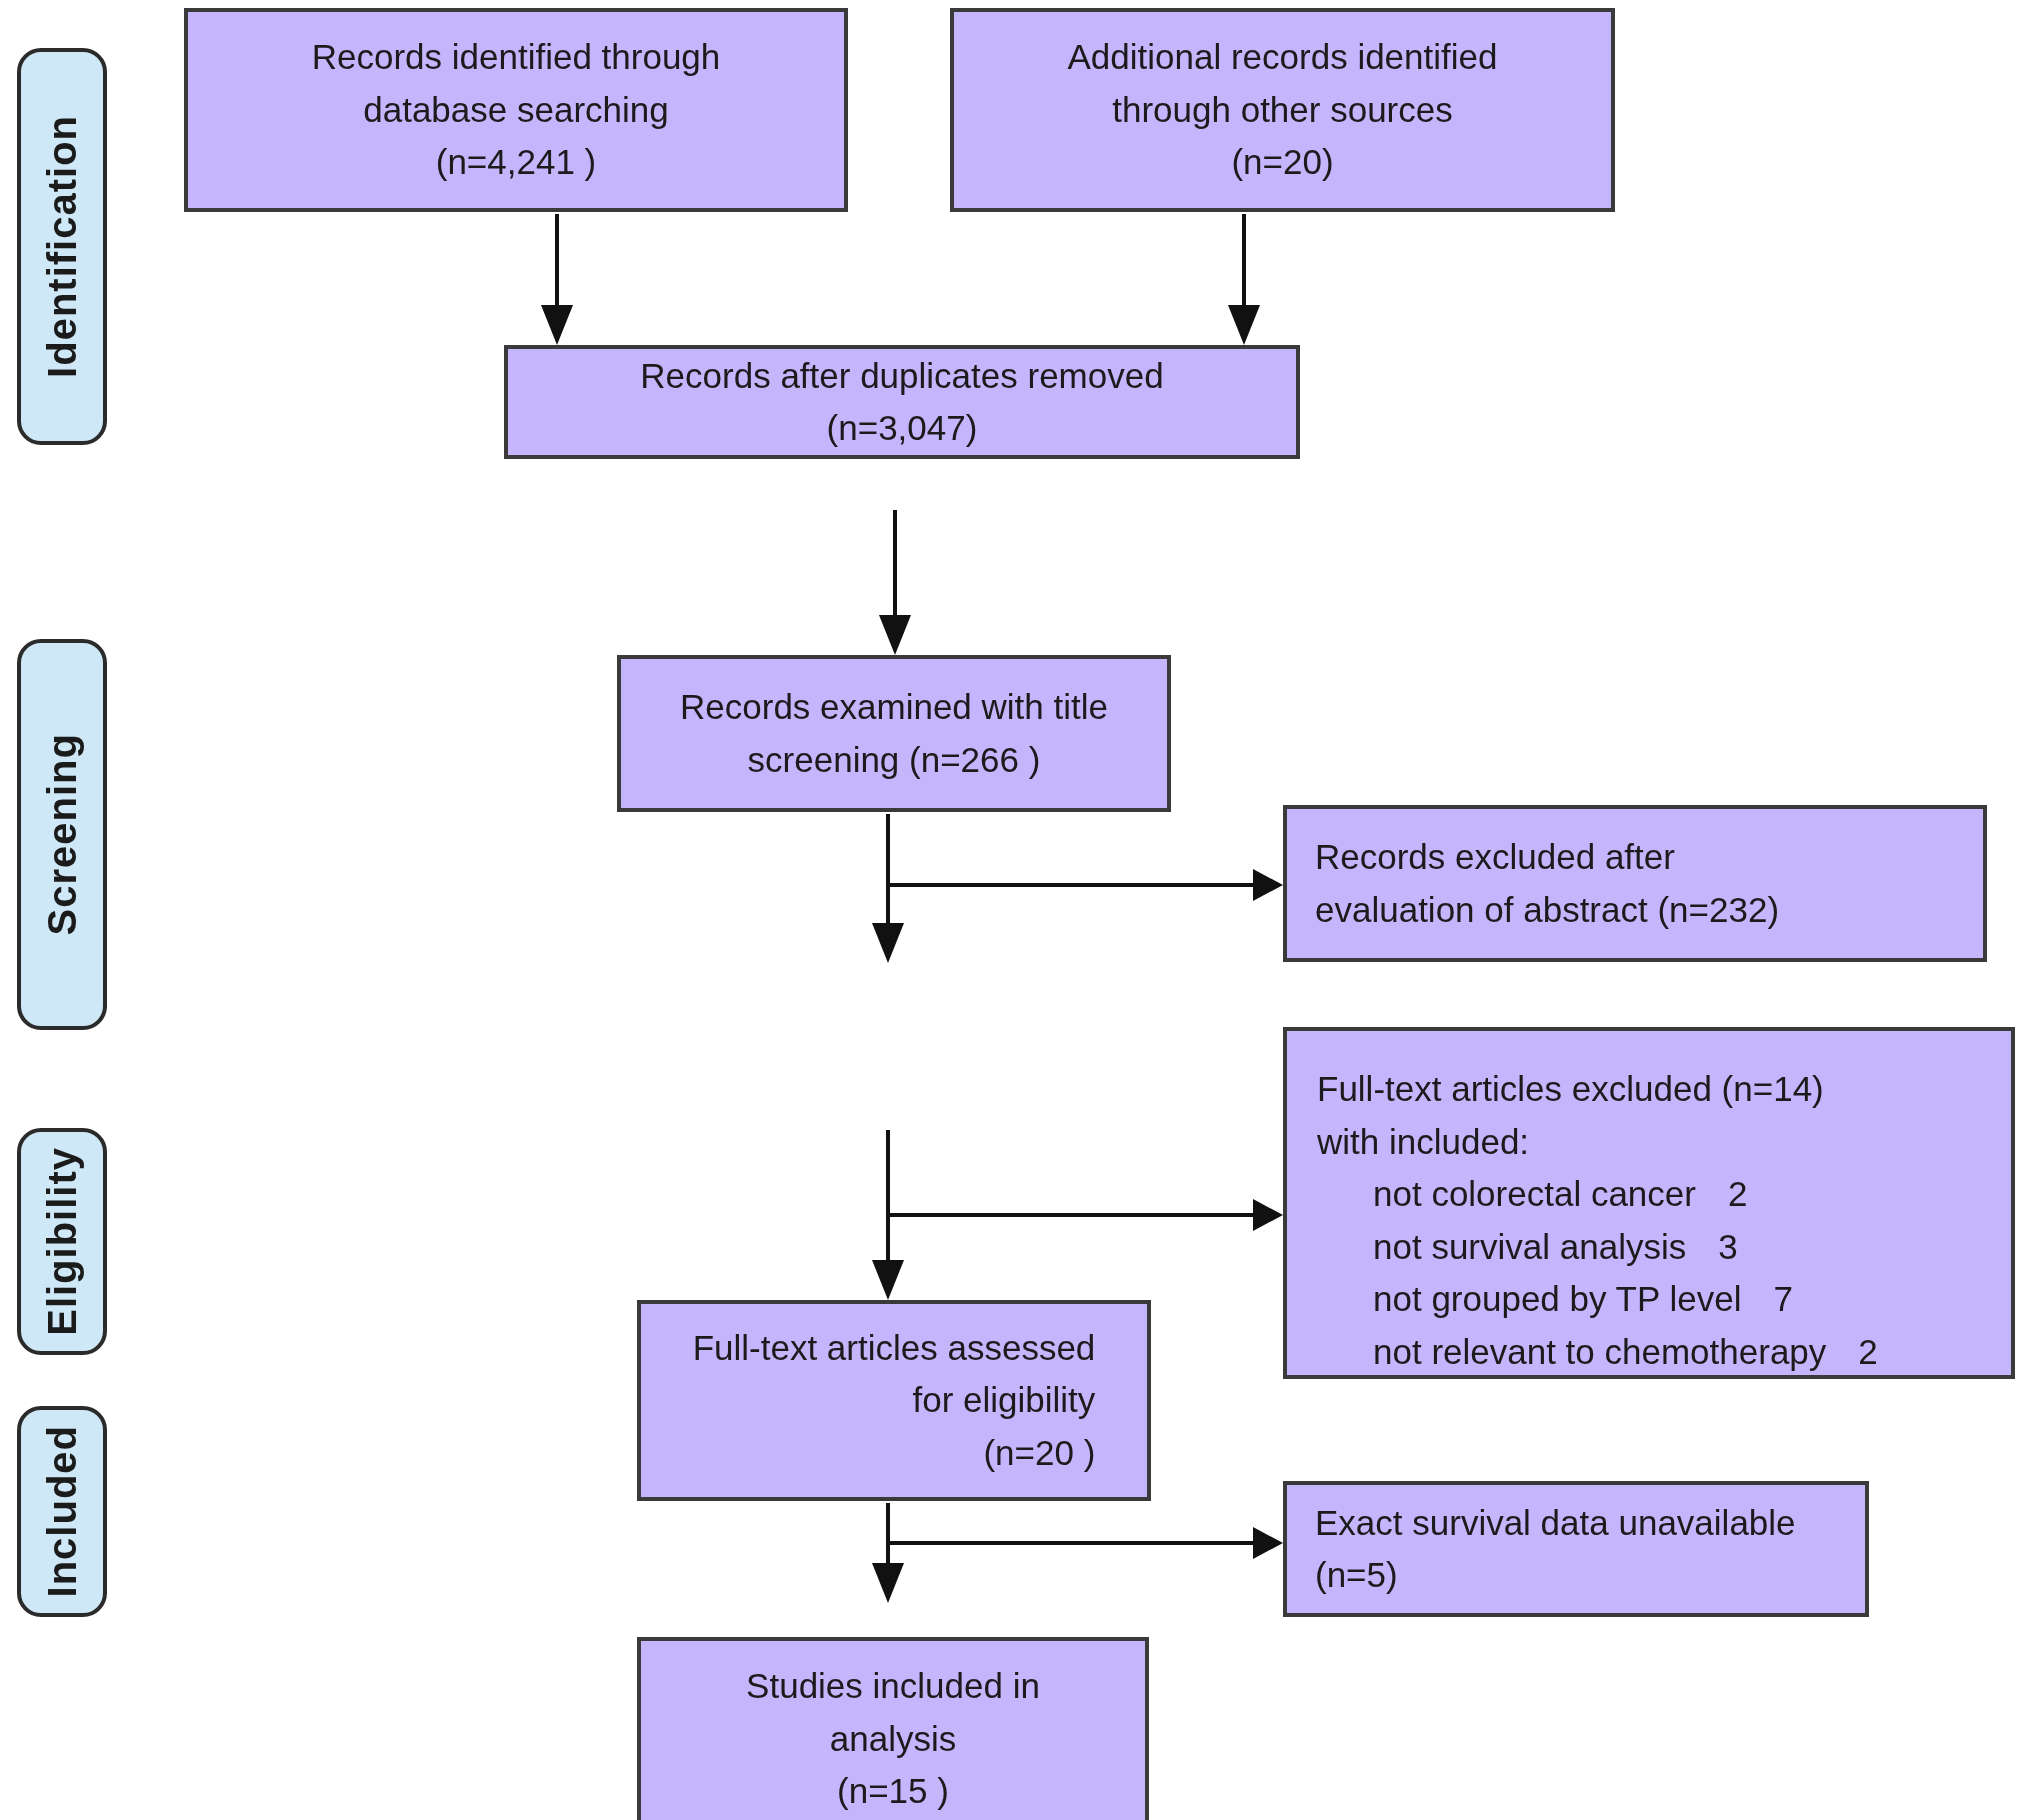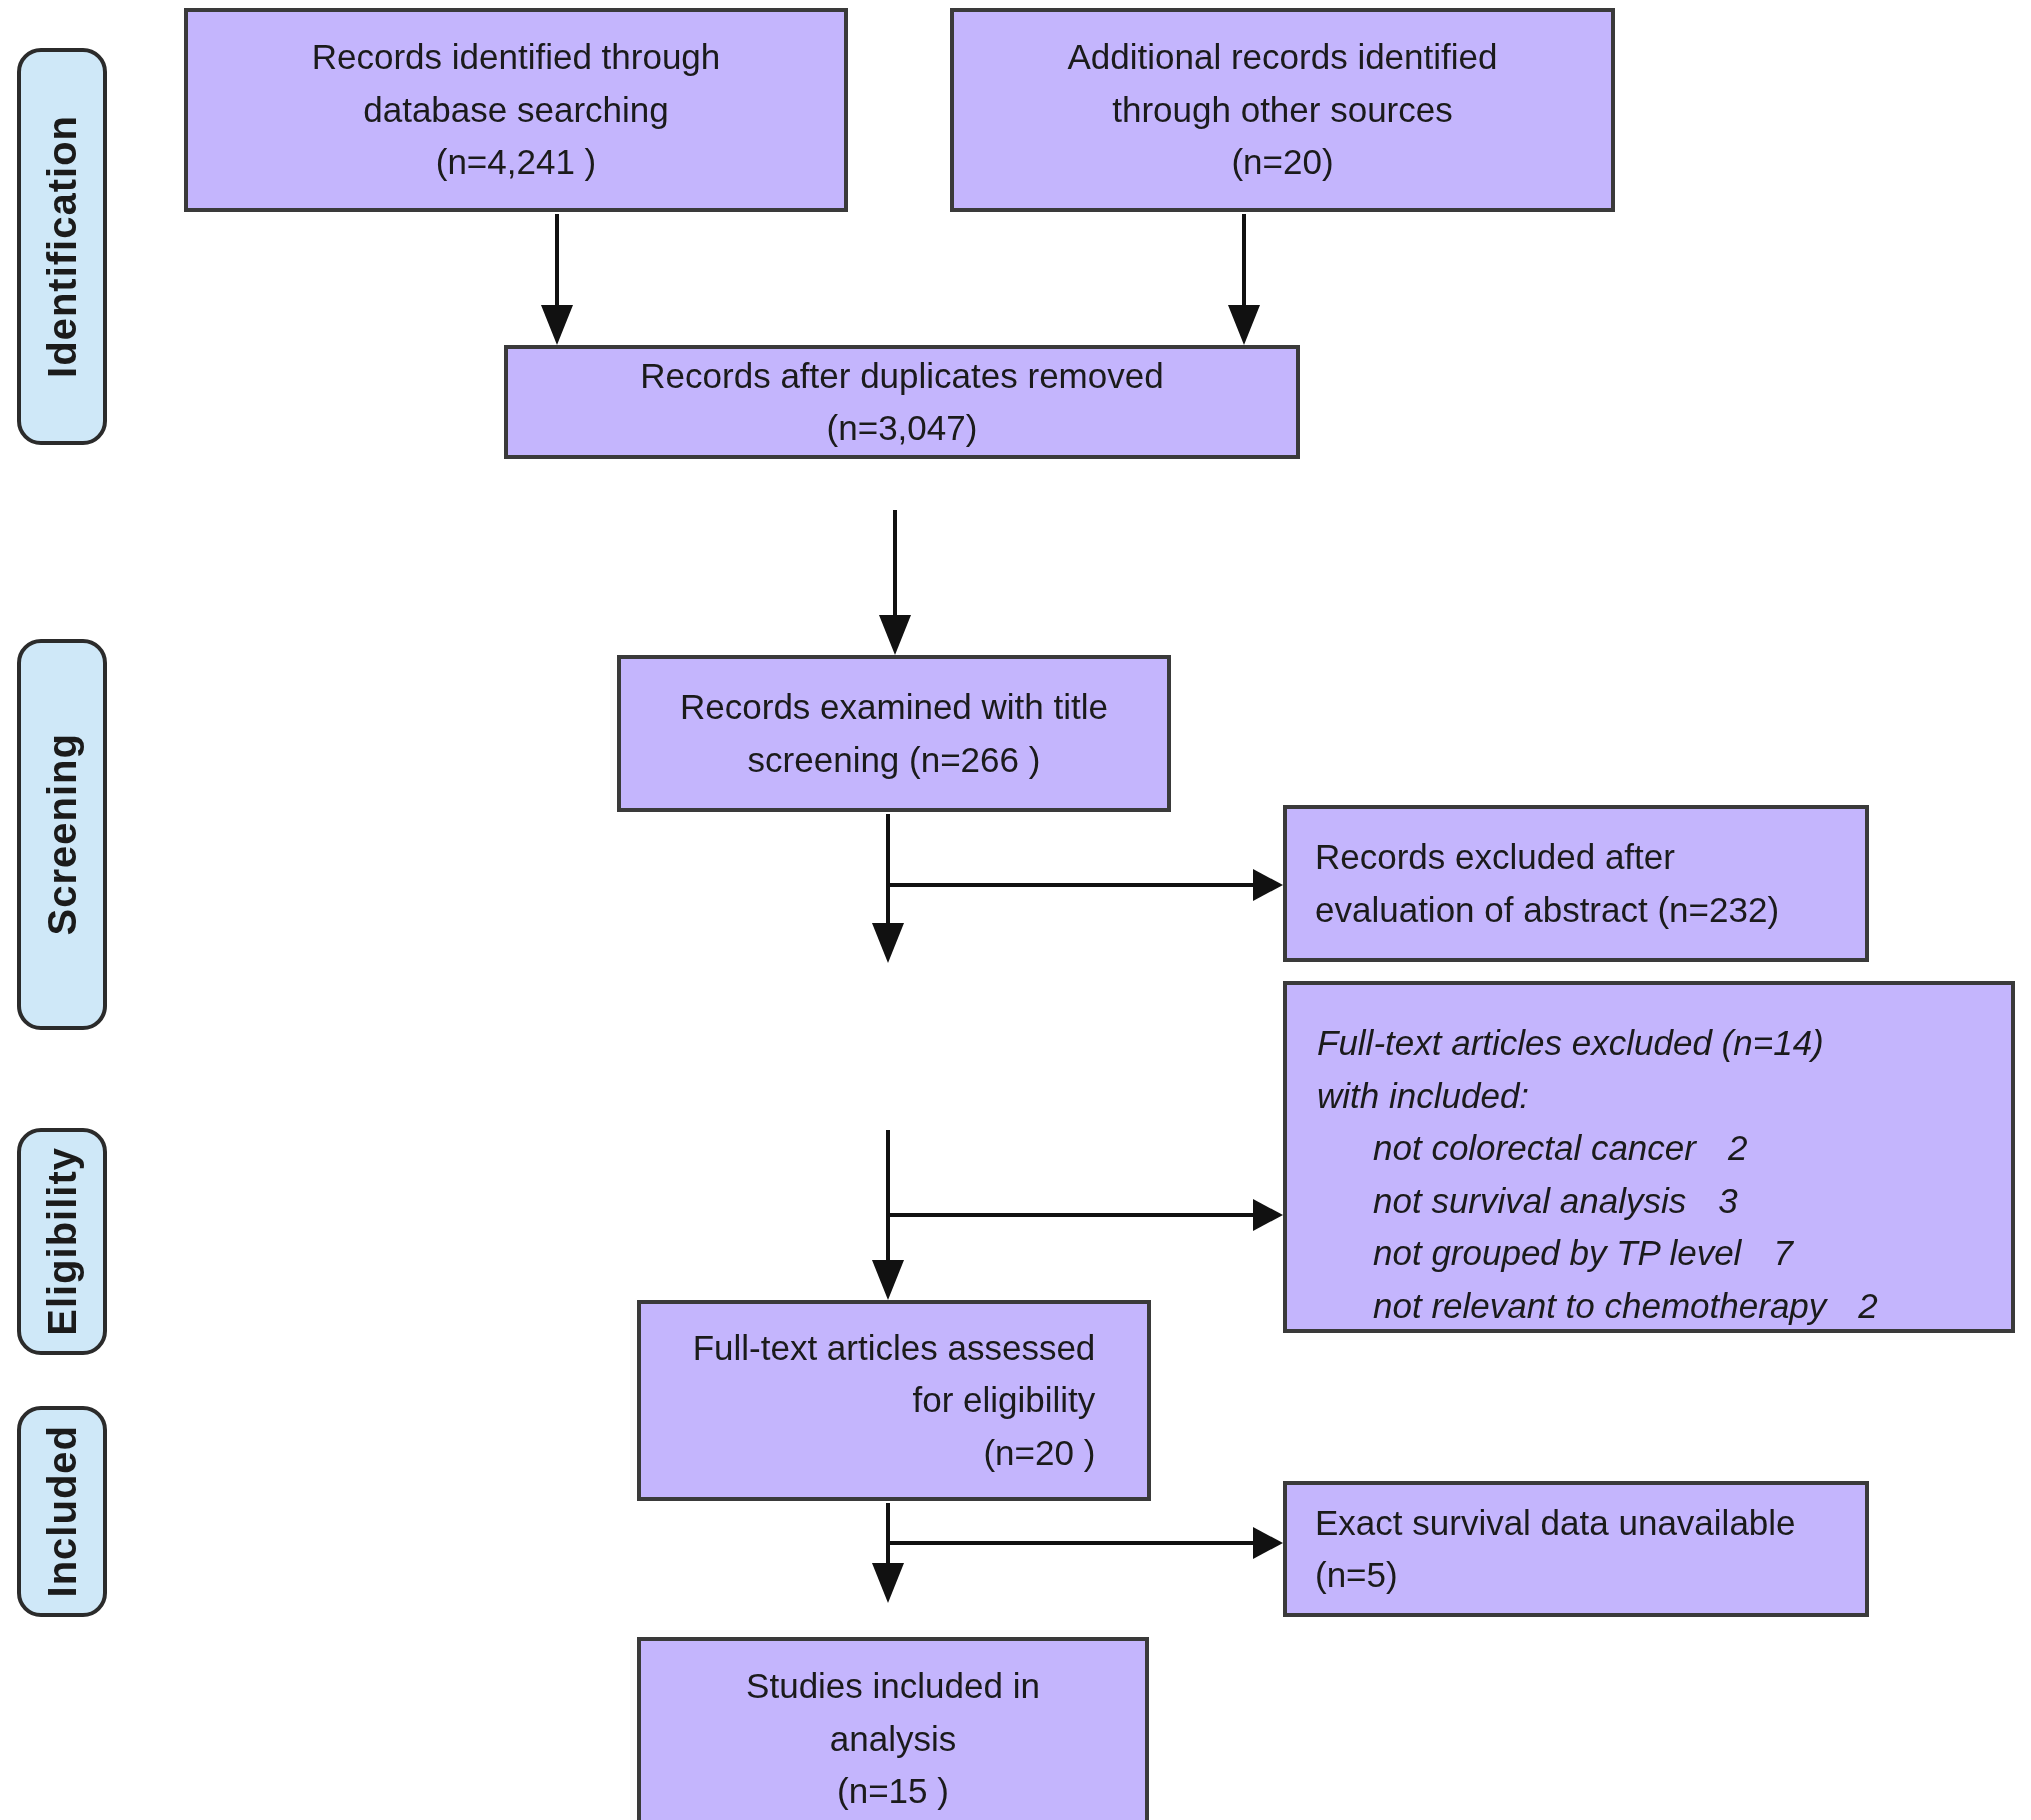--- a/index.html
+++ b/index.html
@@ -100,27 +100,27 @@
   <div class="box center" style="left:504px;top:345px;width:796px;height:114px;">
     <div class="box-text">Records after duplicates removed
 (n=3,047)</div>
   </div>
 
   <div class="box center" style="left:617px;top:655px;width:554px;height:157px;">
     <div class="box-text">Records examined with title
 screening (n=266 )</div>
   </div>
 
-  <div class="box leftal" style="left:1283px;top:805px;width:586px;height:157px;">
+  <div class="box leftal" style="left:1283px;top:805px;width:704px;height:157px;">
     <div class="box-text">Records excluded after
 evaluation of abstract (n=232)</div>
   </div>
 
 
-  <div class="box reasons" style="left:1283px;top:981px;width:732px;height:352px;font-style:italic;">
+  <div class="box reasons" style="left:1283px;top:1027px;width:732px;height:352px;">
     <div>Full-text articles excluded (n=14)</div>
     <div>with included:</div>
     <div class="reason-row"><span>not colorectal cancer</span><span class="reason-count">2</span></div>
     <div class="reason-row"><span>not survival analysis</span><span class="reason-count">3</span></div>
     <div class="reason-row"><span>not grouped by TP level</span><span class="reason-count">7</span></div>
     <div class="reason-row"><span>not relevant to chemotherapy</span><span class="reason-count">2</span></div>
   </div>
 
   <div class="box center" style="left:637px;top:1300px;width:514px;height:201px;text-align:right;">
     <div class="box-text">Full-text articles assessed

